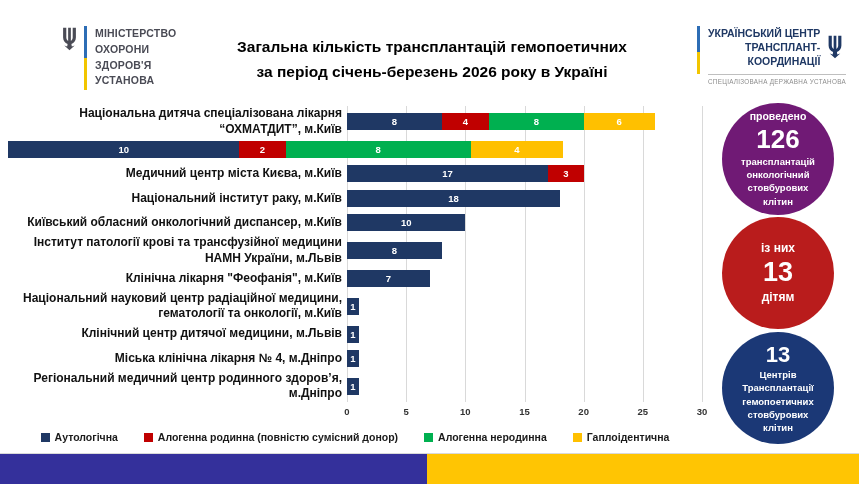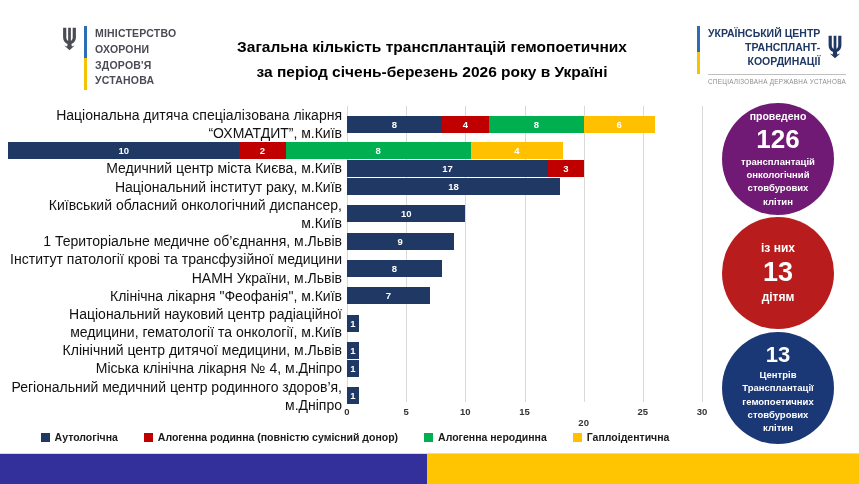--- a/index.html
+++ b/index.html
@@ -26,21 +26,21 @@
   .uctc-sub{font-size:6.3px;color:#8C8C8C;letter-spacing:.3px;white-space:nowrap;}
 
   
   .chart{position:absolute;left:8px;top:106px;width:694px;height:296px;}
   .grid-layer{position:absolute;left:339px;top:0;width:355px;height:100%;}
   .gridline{position:absolute;top:0;bottom:0;width:1px;background:#D9D9D9;}
   .tick{position:absolute;top:calc(100% + 4px);transform:translateX(-50%);
         font-size:9.5px;font-weight:bold;color:#333;}
   .rows{position:absolute;left:0;top:0;right:0;bottom:0;display:flex;flex-direction:column;z-index:1;}
   .chart-row{flex:1;display:flex;align-items:center;}
-  .row-label{width:334px;padding-right:5px;text-align:right;font-size:14px;font-weight:normal;
+  .row-label{width:334px;padding-right:5px;text-align:right;font-size:12px;font-weight:bold;
              color:#111;line-height:1.3;}
   .row-track{position:relative;flex:1;height:17px;display:flex;}
   .seg{height:100%;display:flex;align-items:center;justify-content:center;
        color:#fff;font-size:9.5px;font-weight:bold;overflow:hidden;}
 
   
   .legend{position:absolute;left:8px;top:431px;width:694px;display:flex;
           justify-content:center;gap:26px;}
   .legend-item{display:flex;align-items:center;gap:5px;font-size:10.5px;font-weight:bold;color:#1A1A1A;white-space:nowrap;}
   .legend-swatch{width:9px;height:9px;flex:none;}
@@ -111,21 +111,21 @@
     <div class="grid-layer">
         <div class="gridline" style="left: 0%;"></div>
         <div class="tick" style="left: 0%;">0</div>
         <div class="gridline" style="left: 16.6667%;"></div>
         <div class="tick" style="left: 16.6667%;">5</div>
         <div class="gridline" style="left: 33.3333%;"></div>
         <div class="tick" style="left: 33.3333%;">10</div>
         <div class="gridline" style="left: 50%;"></div>
         <div class="tick" style="left: 50%;">15</div>
         <div class="gridline" style="left: 66.6667%;"></div>
-        <div class="tick" style="left: 66.6667%; margin-top: 11px;">20</div>
+        <div class="tick" style="left: 66.6667%;">20</div>
         <div class="gridline" style="left: 83.3333%;"></div>
         <div class="tick" style="left: 83.3333%;">25</div>
         <div class="gridline" style="left: 100%;"></div>
         <div class="tick" style="left: 100%;">30</div>
       </div>
     <div class="rows">
         <div class="chart-row">
           <div class="row-label">Національна дитяча спеціалізована лікарня “ОХМАТДИТ”, м.Київ</div>
           <div class="row-track">
             <div class="seg" style="width: 26.6667%; background: rgb(31, 56, 100);">8</div>
@@ -152,26 +152,20 @@
         <div class="chart-row">
           <div class="row-label">Національний інститут раку, м.Київ</div>
           <div class="row-track">
             <div class="seg" style="width: 60%; background: rgb(31, 56, 100);">18</div>
           </div>
         </div>
         <div class="chart-row">
           <div class="row-label">Київський обласний онкологічний диспансер, м.Київ</div>
           <div class="row-track">
             <div class="seg" style="width: 33.3333%; background: rgb(31, 56, 100);">10</div>
-          </div>
-        </div>
-        <div class="chart-row">
-          <div class="row-label">1 Територіальне медичне об’єднання, м.Львів</div>
-          <div class="row-track">
-            <div class="seg" style="width: 30%; background: rgb(31, 56, 100);">9</div>
           </div>
         </div>
         <div class="chart-row">
           <div class="row-label">Інститут патології крові та трансфузійної медицини НАМН України, м.Львів</div>
           <div class="row-track">
             <div class="seg" style="width: 26.6667%; background: rgb(31, 56, 100);">8</div>
           </div>
         </div>
         <div class="chart-row">
           <div class="row-label">Клінічна лікарня "Феофанія", м.Київ</div>

